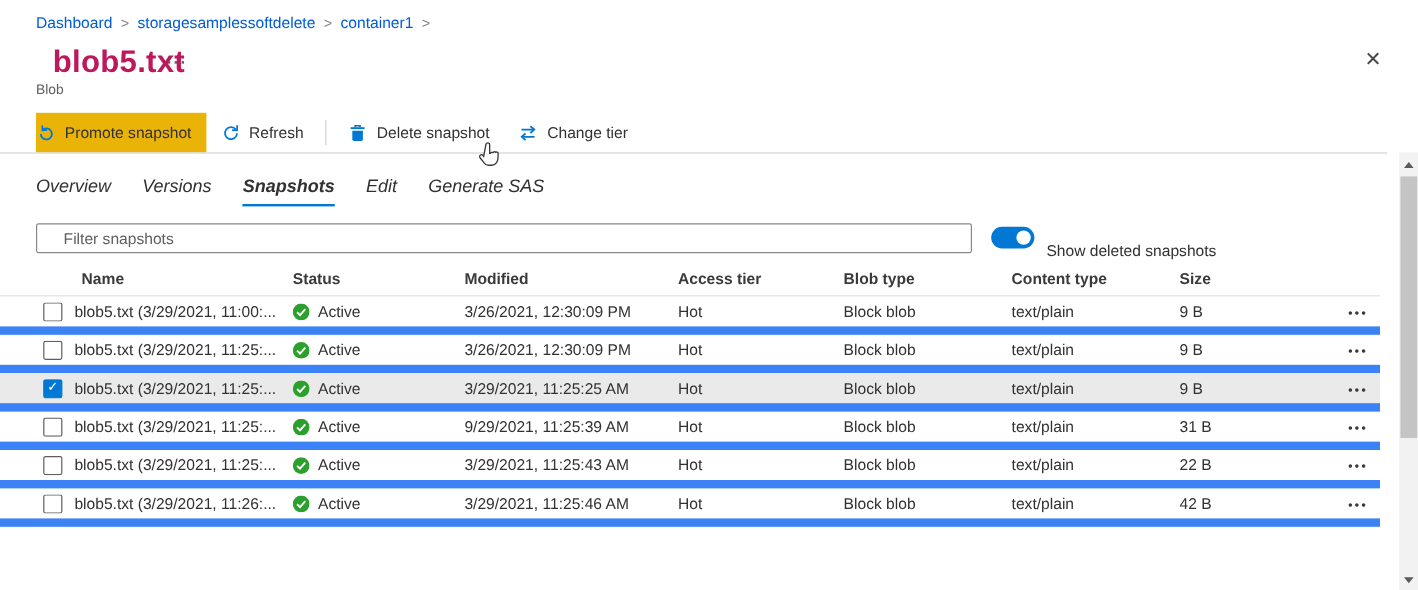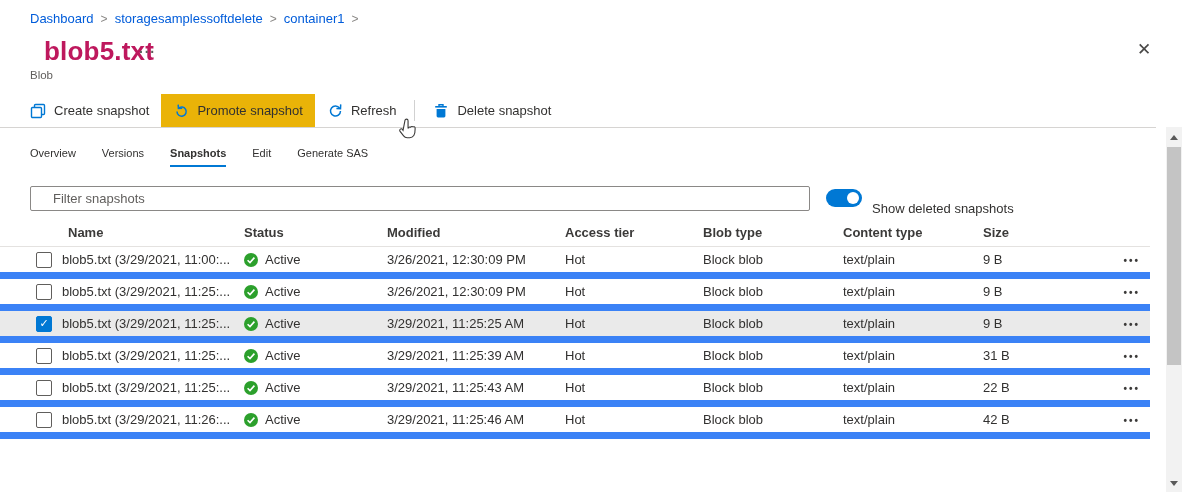--- a/index.html
+++ b/index.html
@@ -24,21 +24,21 @@
   .tb-item:first-child { padding-left:0; }
   .tb-item.hovered { background:#eab308;text-align:center; }
   .tb-sep { width:1px; background:#d1d1d1; margin:6px 6px; }
   .tb-icon { width:16px; height:16px; flex:0 0 16px; }
   .toolbar-border { position:absolute; left:0; top:127px; width:1156px; height:1px; background:#d6d4d2; }
 
   
   .cursor { position:absolute; left:396px; top:118px; width:23px; height:26px; z-index:50; pointer-events:none; }
 
   
-  .tabs { position:absolute; left:30px; top:147px; display:flex; gap:26px; font-size:11px; }
+  .tabs { position:absolute; left:30px; top:147px; display:flex; gap:26px; font-size:15px;font-style:italic; }
   .tab { padding-bottom:6px; border-bottom:2px solid transparent; cursor:pointer; color:#323130; }
   .tab.active { font-weight:bold; border-bottom-color:#0078d4; }
 
   
   .filter-input { position:absolute; left:30px; top:186px; width:780px; height:25px; border:1px solid #8a8886;
     border-radius:2px; font-size:13px; padding:0 22px; color:#323130; font-family:inherit; }
   .filter-input::placeholder { color:#605e5c; }
   .toggle { position:absolute; left:826px; top:189px; width:36px; height:18px; background:#0078d4; border-radius:9px; cursor:pointer; }
   .toggle-knob { position:absolute; right:3px; top:3px; width:12px; height:12px; background:#fff; border-radius:50%; }
   .toggle-label { position:absolute; left:872px; top:201px; font-size:13px; color:#323130; }
@@ -81,27 +81,20 @@
     <span class="crumb">container1</span>
     <span class="crumb-sep">&gt;</span>
   </div>
 
   <div class="page-title">blob5.txt</div>
   <div class="title-more">···</div>
   <div class="page-subtitle">Blob</div>
   <div class="close-btn">✕</div>
 
   <div class="toolbar">
-    <div class="tb-item">
-      <svg class="tb-icon" viewBox="0 0 16 16">
-        <rect x="4.5" y="1.5" width="10" height="10" rx="1" fill="none" stroke="#0078d4" stroke-width="1.4"></rect>
-        <rect x="1.5" y="4.5" width="10" height="10" rx="1" fill="#fff" stroke="#0078d4" stroke-width="1.4"></rect>
-      </svg>
-      <span>Create snapshot</span>
-    </div>
     <div class="tb-item hovered">
       <svg class="tb-icon" viewBox="0 0 16 16">
         <path d="M4 8.6 a4.6 4.6 0 1 0 1.4 -3.3" fill="none" stroke="#0078d4" stroke-width="1.5"></path>
         <path d="M5.2 1.6 L5.4 5.5 L9.2 5.3" fill="none" stroke="#0078d4" stroke-width="1.5"></path>
       </svg>
       <span>Promote snapshot</span>
     </div>
     <div class="tb-item">
       <svg class="tb-icon" viewBox="0 0 16 16">
         <path d="M12.6 5.1 a5 5 0 1 0 .9 2.9" fill="none" stroke="#0078d4" stroke-width="1.5"></path>
@@ -110,20 +103,29 @@
       <span>Refresh</span>
     </div>
     <div class="tb-sep"></div>
     <div class="tb-item">
       <svg class="tb-icon" viewBox="0 0 16 16">
         <path d="M6 3 V1.8 h4 V3" fill="none" stroke="#0078d4" stroke-width="1.4"></path>
         <rect x="2.2" y="3" width="11.6" height="1.6" fill="#0078d4"></rect>
         <path d="M3.6 6 h8.8 v7 a1.4 1.4 0 0 1 -1.4 1.4 h-6 a1.4 1.4 0 0 1 -1.4 -1.4 z" fill="#0078d4"></path>
       </svg>
       <span>Delete snapshot</span>
+    </div>
+    <div class="tb-item">
+      <svg class="tb-icon" viewBox="0 0 16 16">
+        <path d="M2.5 5 h10" fill="none" stroke="#0078d4" stroke-width="1.5"></path>
+        <path d="M10 2.2 L13.2 5 L10 7.8" fill="none" stroke="#0078d4" stroke-width="1.5"></path>
+        <path d="M13.5 11 h-10" fill="none" stroke="#0078d4" stroke-width="1.5"></path>
+        <path d="M6 8.2 L2.8 11 L6 13.8" fill="none" stroke="#0078d4" stroke-width="1.5"></path>
+      </svg>
+      <span>Change tier</span>
     </div>
   </div>
   <div class="toolbar-border"></div>
 
   <svg class="cursor" viewBox="0 0 24 28">
     <path d="M9.2 3 c0-1 .8-1.8 1.7-1.8 c1 0 1.7.8 1.7 1.8 v7.6 h.7 c.3-.9 1.5-1.2 2.2-.7 c.5-.9 1.9-1 2.5-.3 c.7-.5 2.2-.2 2.2 1.3 c0 2.8.2 5.6-1.4 7.9 c-1 1.5-2.6 2.4-4.4 2.4 h-2.8 c-1.5 0-2.9-.7-3.8-1.9 l-3.8-4.8 c-.6-.8-.5-1.9.3-2.5 c.7-.5 1.7-.4 2.2.3 l.7 1 z" fill="#fff" stroke="#3b3a39" stroke-width="1.2"></path>
   </svg>
 
   <div class="tabs">
     <div class="tab">Overview</div>
@@ -219,21 +221,21 @@
           <div class="checkbox"></div>
         </div>
       <div class="cell">blob5.txt (3/29/2021, 11:25:...</div>
       <div class="cell cell-status">
         <svg class="status-icon" viewBox="0 0 14 14">
             <circle cx="7" cy="7" r="7" fill="#2ca02c"></circle>
             <path d="M3.6 7.2 L6 9.6 L10.4 4.6" fill="none" stroke="#fff" stroke-width="1.6"></path>
           </svg>
         <span>Active</span>
       </div>
-      <div class="cell">3/29/2021, 11:25:39 AM</div>
+      <div class="cell">9/29/2021, 11:25:39 AM</div>
       <div class="cell">Hot</div>
       <div class="cell">Block blob</div>
       <div class="cell">text/plain</div>
       <div class="cell">31 B</div>
       <div class="cell cell-menu"><span class="row-menu">•••</span></div>
     </div>
 
     <div class="trow">
       <div class="cell">
           <div class="checkbox"></div>

